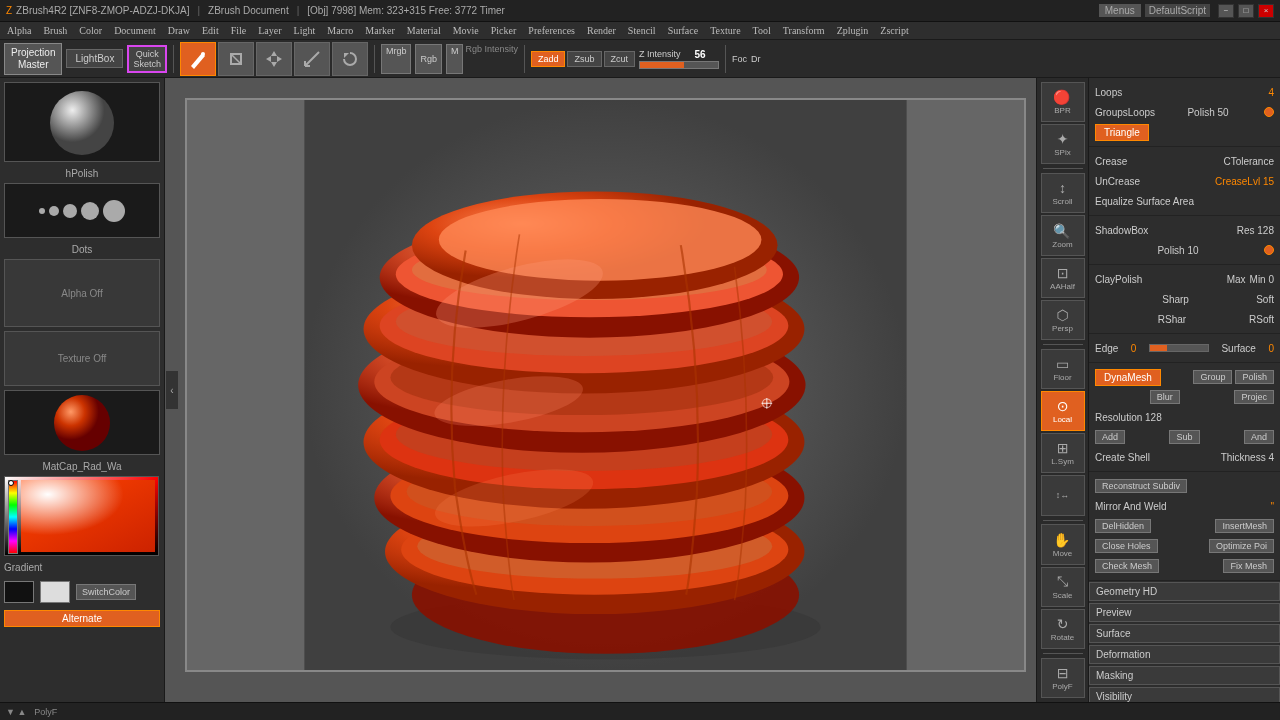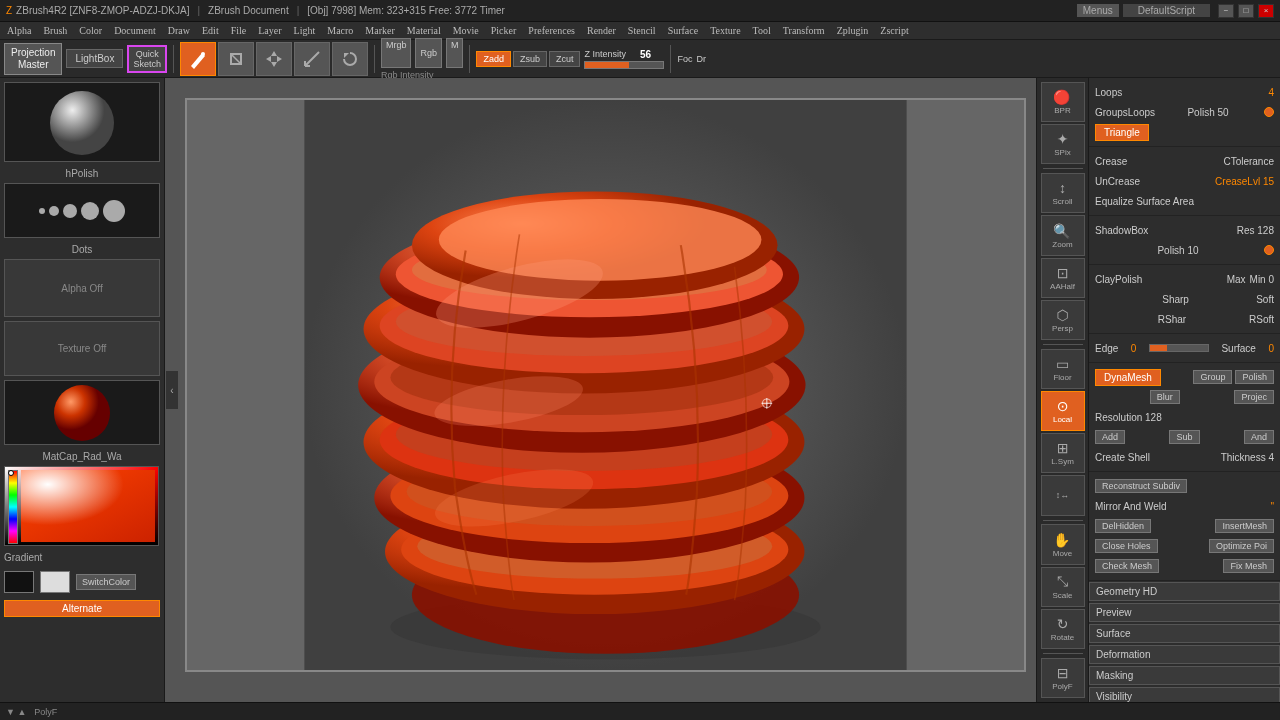--- a/index.html
+++ b/index.html
@@ -35,21 +35,21 @@
 
     
     #left-panel { width: 165px; background: #2d2d2d; border-right: 1px solid #1a1a1a; display: flex; flex-direction: column; padding: 4px; gap: 4px; overflow: hidden; }
 
     .brush-preview { background: #1a1a1a; border: 1px solid #555; height: 80px; display: flex; align-items: center; justify-content: center; position: relative; }
     .brush-label { text-align: center; font-size: 10px; color: #aaa; margin-top: 2px; }
 
     .dots-preview { background: #1a1a1a; border: 1px solid #555; height: 55px; display: flex; align-items: center; justify-content: center; gap: 4px; }
     .dot { border-radius: 50%; background: #aaa; }
 
-    .alpha-preview { background: #383838; border: 1px solid #555; height: 58px; display: flex; align-items: center; justify-content: center; }
+    .alpha-preview { background: #383838; border: 1px solid #555; height: 68px; display: flex; align-items: center; justify-content: center; }
     .texture-preview { background: #383838; border: 1px solid #555; height: 55px; display: flex; align-items: center; justify-content: center; }
 
     .material-preview { background: #1a1a1a; border: 1px solid #555; height: 65px; display: flex; align-items: center; justify-content: center; }
 
     .color-picker-area { position: relative; }
     .color-square { width: 155px; height: 80px; background: linear-gradient(to bottom, #fff 0%, #000 100%), linear-gradient(to right, #fff 0%, #f00 100%); background-blend-mode: multiply; border: 1px solid #555; position: relative; overflow: hidden; }
     .color-hue { position: absolute; left: 3px; top: 3px; width: 10px; height: 74px; background: linear-gradient(to bottom, #f00,#ff0,#0f0,#0ff,#00f,#f0f,#f00); border: 1px solid #777; }
     .color-inner { position: absolute; left: 16px; right: 3px; top: 3px; bottom: 3px; background: radial-gradient(ellipse at 20% 20%, #fff 0%, transparent 50%), linear-gradient(to bottom right, #ff4400, #cc2200); }
     .gradient-label { font-size: 10px; color: #aaa; margin: 2px 0; }
     .switch-colors { display: flex; gap: 6px; align-items: center; margin-top: 2px; }
@@ -96,21 +96,21 @@
 
 <div id="titlebar">
   <span style="color:#f80;margin-right:4px;">Z</span>
   <span style="font-size:10px;">ZBrush4R2 [ZNF8-ZMOP-ADZJ-DKJA]</span>
   <span style="margin:0 8px;color:#666;">|</span>
   <span style="font-size:10px;">ZBrush Document</span>
   <span style="margin:0 8px;color:#666;">|</span>
   <span style="font-size:10px;">[Obj] 7998] Mem: 323+315 Free: 3772 Timer</span>
   <span style="flex:1;"></span>
   <span style="background:#555;padding:1px 6px;cursor:pointer;">Menus</span>
-  <span style="background:#444;padding:1px 15px;cursor:pointer;margin-left:4px;">DefaultScript</span>
+  <span style="background:#444;padding:1px 4px;cursor:pointer;margin-left:4px;">DefaultScript</span>
   <span style="margin-left:8px;"></span>
   <div class="title-btns">
     <div class="tbtn">−</div>
     <div class="tbtn">□</div>
     <div class="tbtn close">×</div>
   </div>
 </div>
 
 <div id="menubar">
   <span>Alpha</span>
@@ -176,21 +176,21 @@
         </svg>
     </div>
     <div class="tool-btn" style="width:36px;height:34px;">
       <svg width="20" height="20" viewBox="0 0 20 20">
           <path d="M4 10 A6 6 0 1 0 10 4" fill="none" stroke="#aaa" stroke-width="2"></path>
           <polygon points="4,4 9,4 4,9" fill="#aaa"></polygon>
         </svg>
     </div>
   </div>
   <div class="tb-sep"></div>
-  <div style="display:flex;flex-direction:column;gap:2px;">
+  <div style="display:flex;gap:2px;">
     <div style="display:flex;gap:4px;">
       <span style="background:#555;border:1px solid #777;padding:1px 4px;font-size:9px;color:#ccc;cursor:pointer;">Mrgb</span>
       <span style="background:#555;border:1px solid #777;padding:9px 4px;font-size:9px;color:#ccc;cursor:pointer;">Rgb</span>
       <span style="background:#555;border:1px solid #777;padding:1px 4px;font-size:9px;color:#ccc;cursor:pointer;">M</span>
     </div>
     <div style="font-size:9px;color:#888;">Rgb Intensity</div>
   </div>
   <div class="tb-sep"></div>
   <div style="display:flex;gap:2px;align-items:center;">
     <span class="zadd-btn">Zadd</span>

